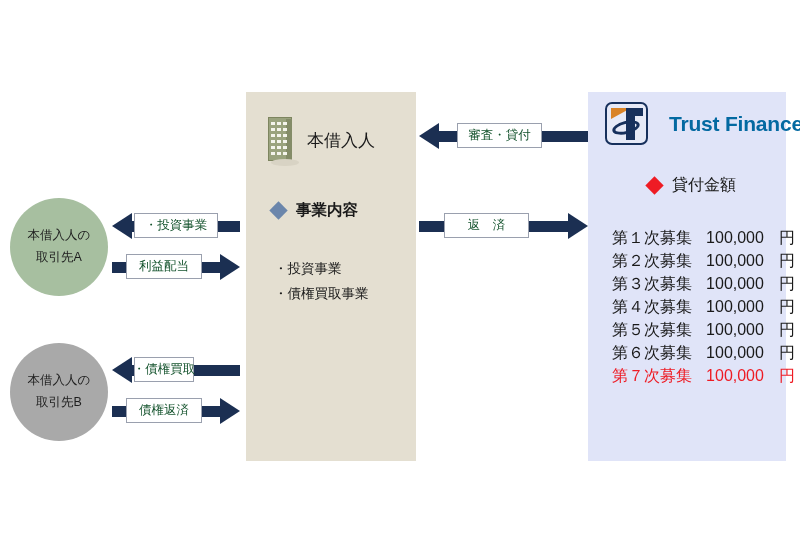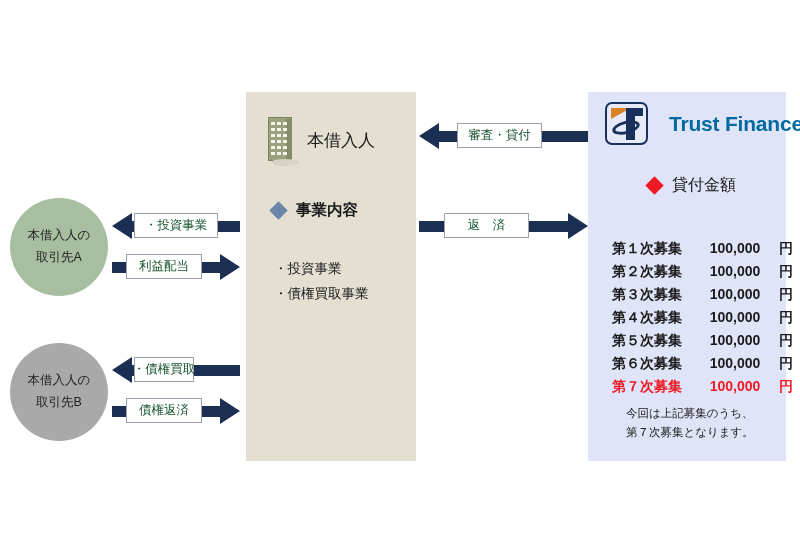--- a/index.html
+++ b/index.html
@@ -209,24 +209,23 @@
     color: #0369a1;
     letter-spacing: -0.2px;
     white-space: nowrap;
   }
 
   #loan-heading { left: 648px; top: 175px; }
   #loan-heading .txt { font-size: 16px; }
 
   .loan-table {
     position: absolute;
-    left: 612px; top: 240px;
-    font-size: 14px;
-    color: #1a1a1a;
-    font-weight: bold;
+    left: 612px; top: 228px;
+    font-size: 16px;
+    color: #1a1a1a;
   }
   .loan-row {
     display: flex;
     align-items: baseline;
     height: 23px;
     white-space: nowrap;
   }
   .loan-row .term { width: 84px; }
   .loan-row .amt  { width: 78px; text-align: center; }
   .loan-row .yen  { margin-left: 5px; }
@@ -377,18 +376,14 @@
       <span class="amt">100,000</span>
       <span class="yen">円</span>
     </div>
     <div class="loan-row highlight">
       <span class="term">第７次募集</span>
       <span class="amt">100,000</span>
       <span class="yen">円</span>
     </div>
   </div>
 
-  <div class="note">
-    <div>今回は上記募集のうち、</div>
-    <div>第７次募集となります。</div>
-  </div>
 
 </div>
 
 </body></html>

